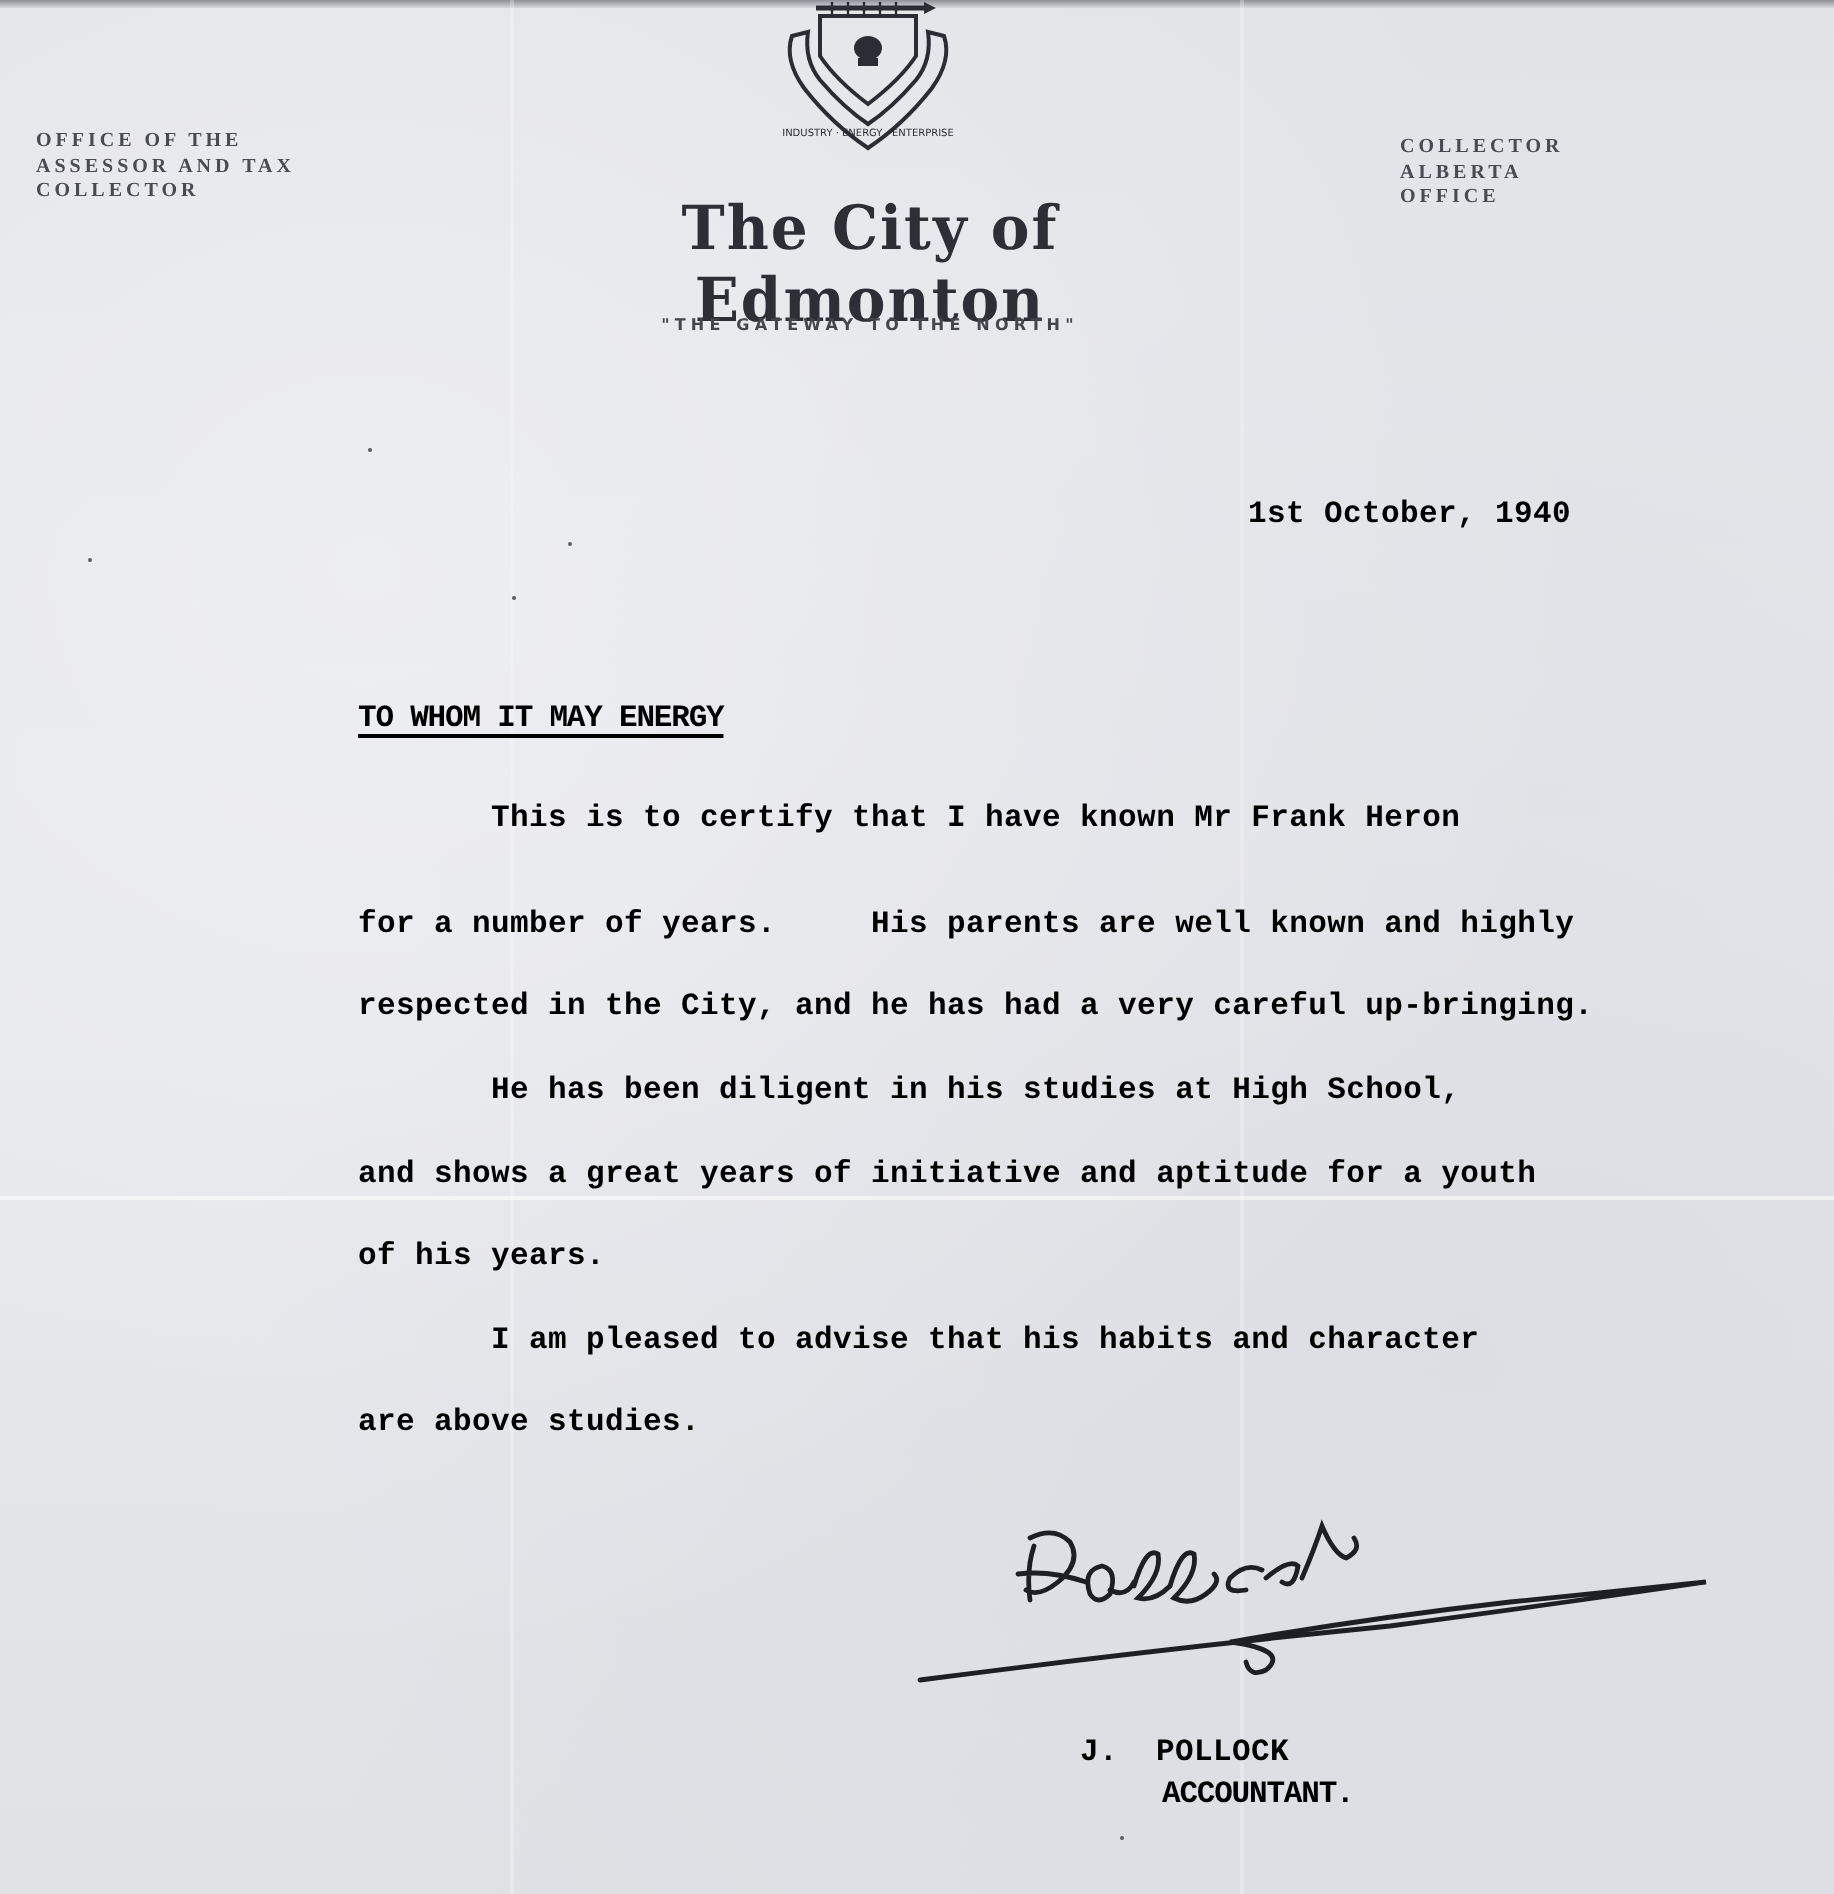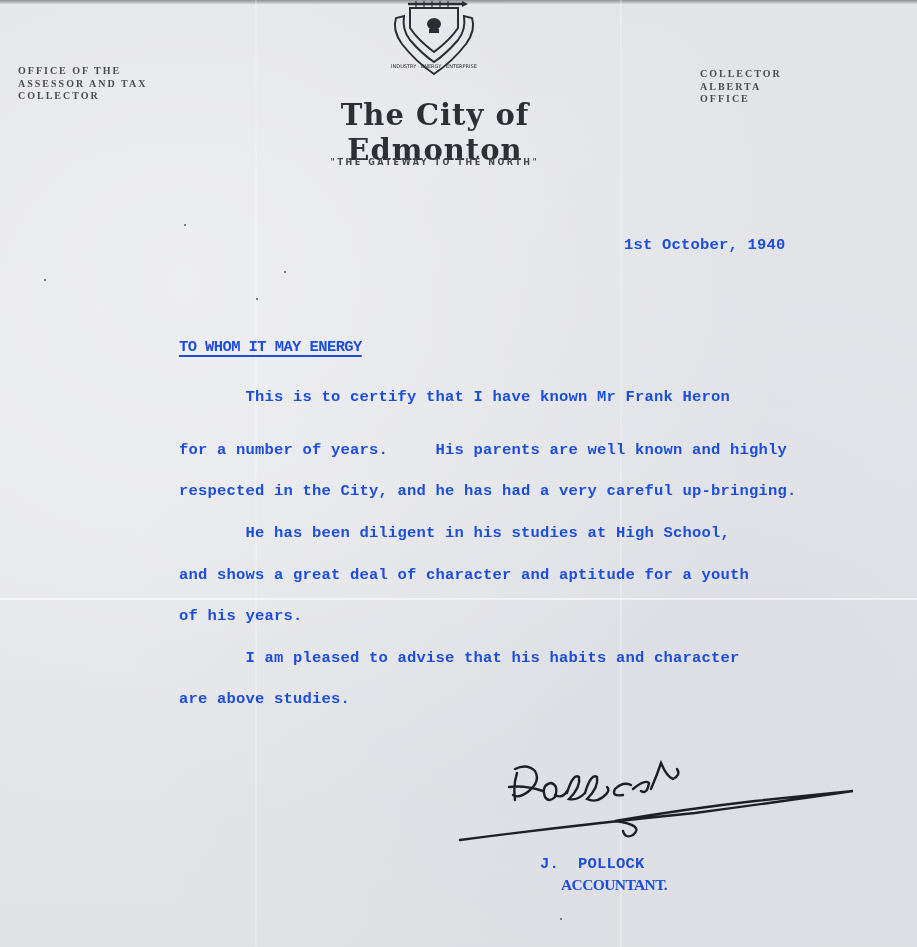--- a/index.html
+++ b/index.html
@@ -28,28 +28,28 @@
     font-family:"DejaVu Serif", serif; font-size:29px; font-weight:bold; color:#2d2e36;
     letter-spacing:1px; transform:scaleY(1.05);
   }
   #motto {
     position:absolute; left:250px; top:158px; width:370px; text-align:center;
     font-family:"DejaVu Sans", sans-serif; font-size:8px; letter-spacing:2.6px;
     font-weight:bold; color:#44454d;
   }
   .typed {
     position:absolute; font-family:"Liberation Mono", "DejaVu Sans Mono", monospace;
-    font-size:15.5px; font-weight:bold; color:#1d4ed8; white-space:pre; letter-spacing:0.2px;
+    font-size:15.5px; font-weight:bold; color:#000000; white-space:pre; letter-spacing:0.2px;margin-top:12px;
   }
   #date { left:624px; top:236px; }
   #salutation { left:179px; top:338px; text-decoration:underline; text-decoration-thickness:2px; text-underline-offset:4px; letter-spacing:-0.6px; }
   .body-line { left:179px; }
   #signature { position:absolute; left:455px; top:755px; width:410px; height:100px; }
   #signer-name { left:540px; top:855px; }
-  #signer-title { left:561px; top:876px; letter-spacing:-0.6px;font-family:Liberation Serif, serif; }
+  #signer-title { left:581px; top:876px; letter-spacing:-0.6px; }
   .speck { position:absolute; width:2px; height:2px; background:#5a5b62; border-radius:1px; }
 </style>
 </head>
 <body>
 
 <div class="topshade"></div>
 <div class="fold-h" style="top:598px"></div>
 <div class="fold-v" style="left:255px"></div>
 <div class="fold-v" style="left:620px"></div>
 
@@ -87,21 +87,21 @@
 <div id="city-title">The City of Edmonton</div>
 <div id="motto">"THE GATEWAY TO THE NORTH"</div>
 
 <div id="date" class="typed">1st October, 1940</div>
 <div id="salutation" class="typed">TO WHOM IT MAY ENERGY</div>
 
 <div class="typed body-line" style="top:388px">       This is to certify that I have known Mr Frank Heron</div>
 <div class="typed body-line" style="top:441px">for a number of years.     His parents are well known and highly</div>
 <div class="typed body-line" style="top:482px">respected in the City, and he has had a very careful up-bringing.</div>
 <div class="typed body-line" style="top:524px">       He has been diligent in his studies at High School,</div>
-<div class="typed body-line" style="top:566px">and shows a great deal of character and aptitude for a youth</div>
+<div class="typed body-line" style="top:566px">and shows a great years of initiative and aptitude for a youth</div>
 <div class="typed body-line" style="top:607px">of his years.</div>
 <div class="typed body-line" style="top:649px">       I am pleased to advise that his habits and character</div>
 <div class="typed body-line" style="top:690px">are above studies.</div>
 
 <div id="signature">
   <svg width="410" height="100" viewBox="0 0 410 100">
     <g fill="none" stroke="#1e1f24" stroke-width="2.4" stroke-linecap="round">
       <path d="M62 18 Q58 30 60 45 M60 14 Q72 8 80 16 Q86 26 74 36 Q64 44 58 40 M54 32 Q70 30 88 36"></path>
       <path d="M90 42 Q86 30 96 28 Q104 30 100 42 Q94 48 90 42 M100 40 Q108 44 112 36"></path>
       <path d="M112 38 Q118 18 124 22 Q126 32 114 44 Q122 46 130 38"></path>

